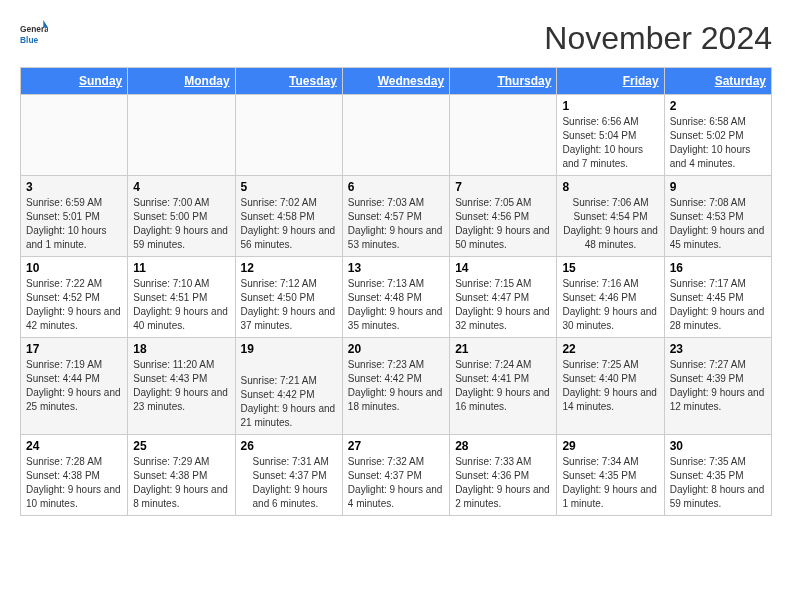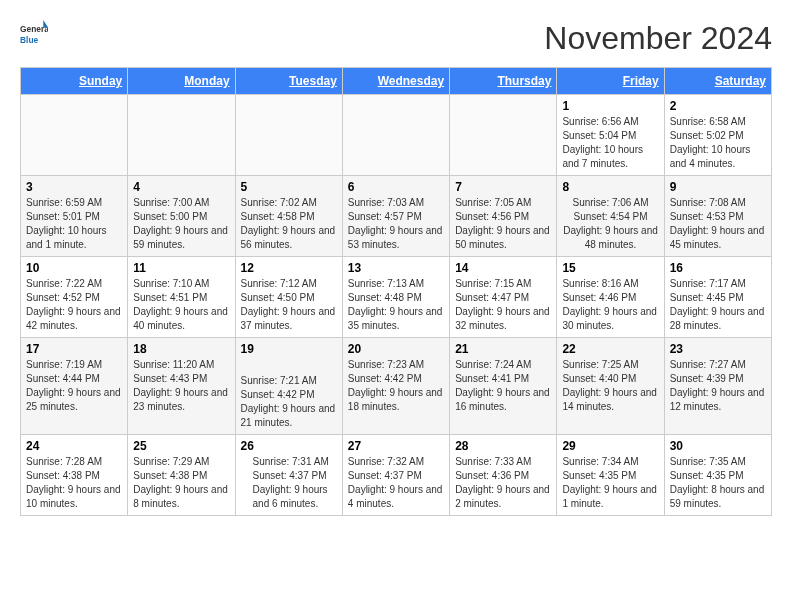--- a/index.html
+++ b/index.html
@@ -194,21 +194,21 @@
 Daylight: 9 hours and 35 minutes.</div>
         </td>
         <td>
           <span class="day-num">14</span>
           <div class="day-info" style="white-space: pre-line;">Sunrise: 7:15 AM
 Sunset: 4:47 PM
 Daylight: 9 hours and 32 minutes.</div>
         </td>
         <td>
           <span class="day-num">15</span>
-          <div class="day-info" style="white-space: pre-line;">Sunrise: 8:16 AM
+          <div class="day-info" style="white-space: pre-line;">Sunrise: 7:16 AM
 Sunset: 4:46 PM
 Daylight: 9 hours and 30 minutes.</div>
         </td>
         <td>
           <span class="day-num">16</span>
           <div class="day-info" style="white-space: pre-line;">Sunrise: 7:17 AM
 Sunset: 4:45 PM
 Daylight: 9 hours and 28 minutes.</div>
         </td>
       </tr>

